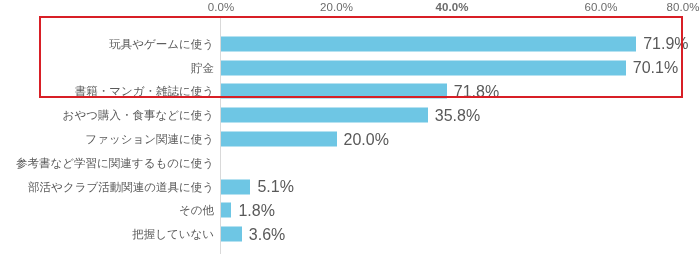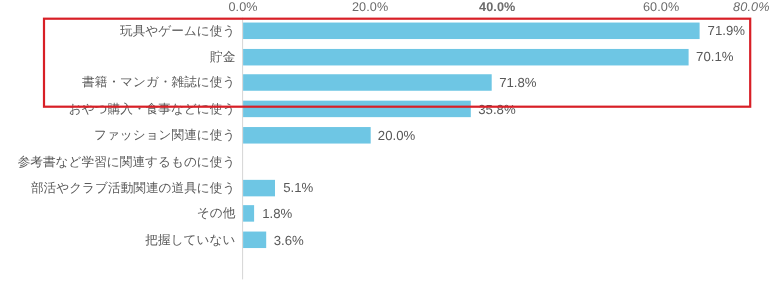--- a/index.html
+++ b/index.html
@@ -54,21 +54,21 @@
     left: 220px;
     top: 0px;
     width: 1px;
     height: 238px;
     background: #d9d9d9;
   }
 
   .rows {
     position: absolute;
     left: 0;
-    top: 0;
+    top: 16px;
     width: 700px;
     text-align: center;
   }
   .bar-row {
     position: relative;
     height: 23.8px;
     width: 700px;
   }
   .row-label {
     position: absolute;
@@ -87,21 +87,21 @@
     transform: translateY(-50%);
     height: 15px;
     display: flex;
     align-items: center;
   }
   .bar {
     height: 15px;
     background: #6EC6E4;
   }
   .bar-value {
-    font-size: 12px;
+    font-size: 16px;
     color: #595959;
     margin-left: 7px;
     white-space: nowrap;
   }
 
   
   .highlight-box {
     position: absolute;
     left: 39px;
     top: 16px;
@@ -115,21 +115,21 @@
 </head>
 <body>
 
 <div id="chart-root">
 
   <div class="axis-top">
       <span class="axis-tick-label" style="left: 221px;">0.0%</span>
       <span class="axis-tick-label" style="left: 336.5px;">20.0%</span>
       <span class="axis-tick-label" style="left: 452px; font-weight: bold;">40.0%</span>
       <span class="axis-tick-label" style="left: 601px;">60.0%</span>
-      <span class="axis-tick-label" style="left: 683px; font-style: italic;">80.0%</span>
+      <span class="axis-tick-label" style="left: 683px;">80.0%</span>
     </div>
 
   <div class="plot-area">
     <div class="axis-line"></div>
     <div class="rows">
         <div class="bar-row">
           <div class="row-label">玩具やゲームに使う</div>
           <div class="bar-wrap">
             <div class="bar" style="width: 415.223px; background: rgb(110, 198, 228);"></div>
             <span class="bar-value">71.9%</span>

